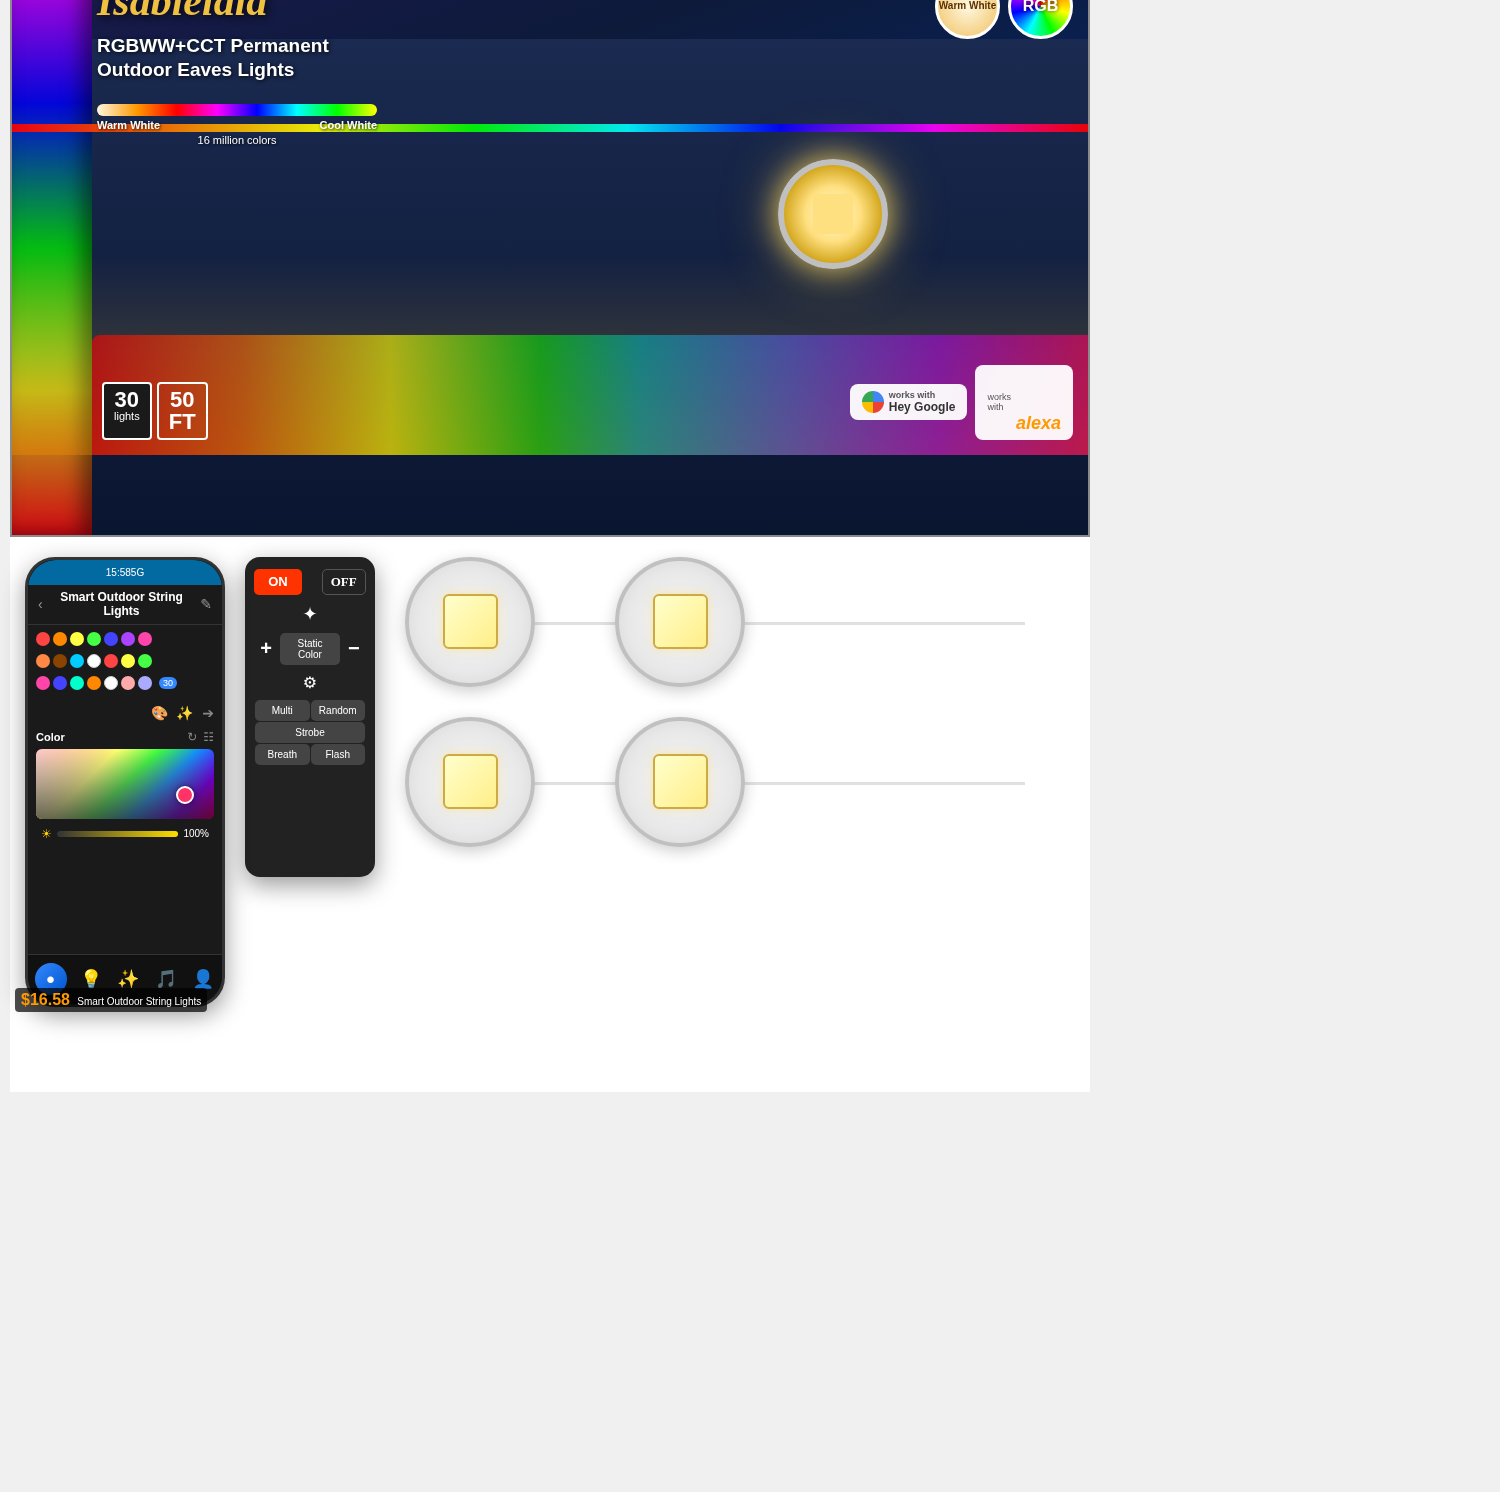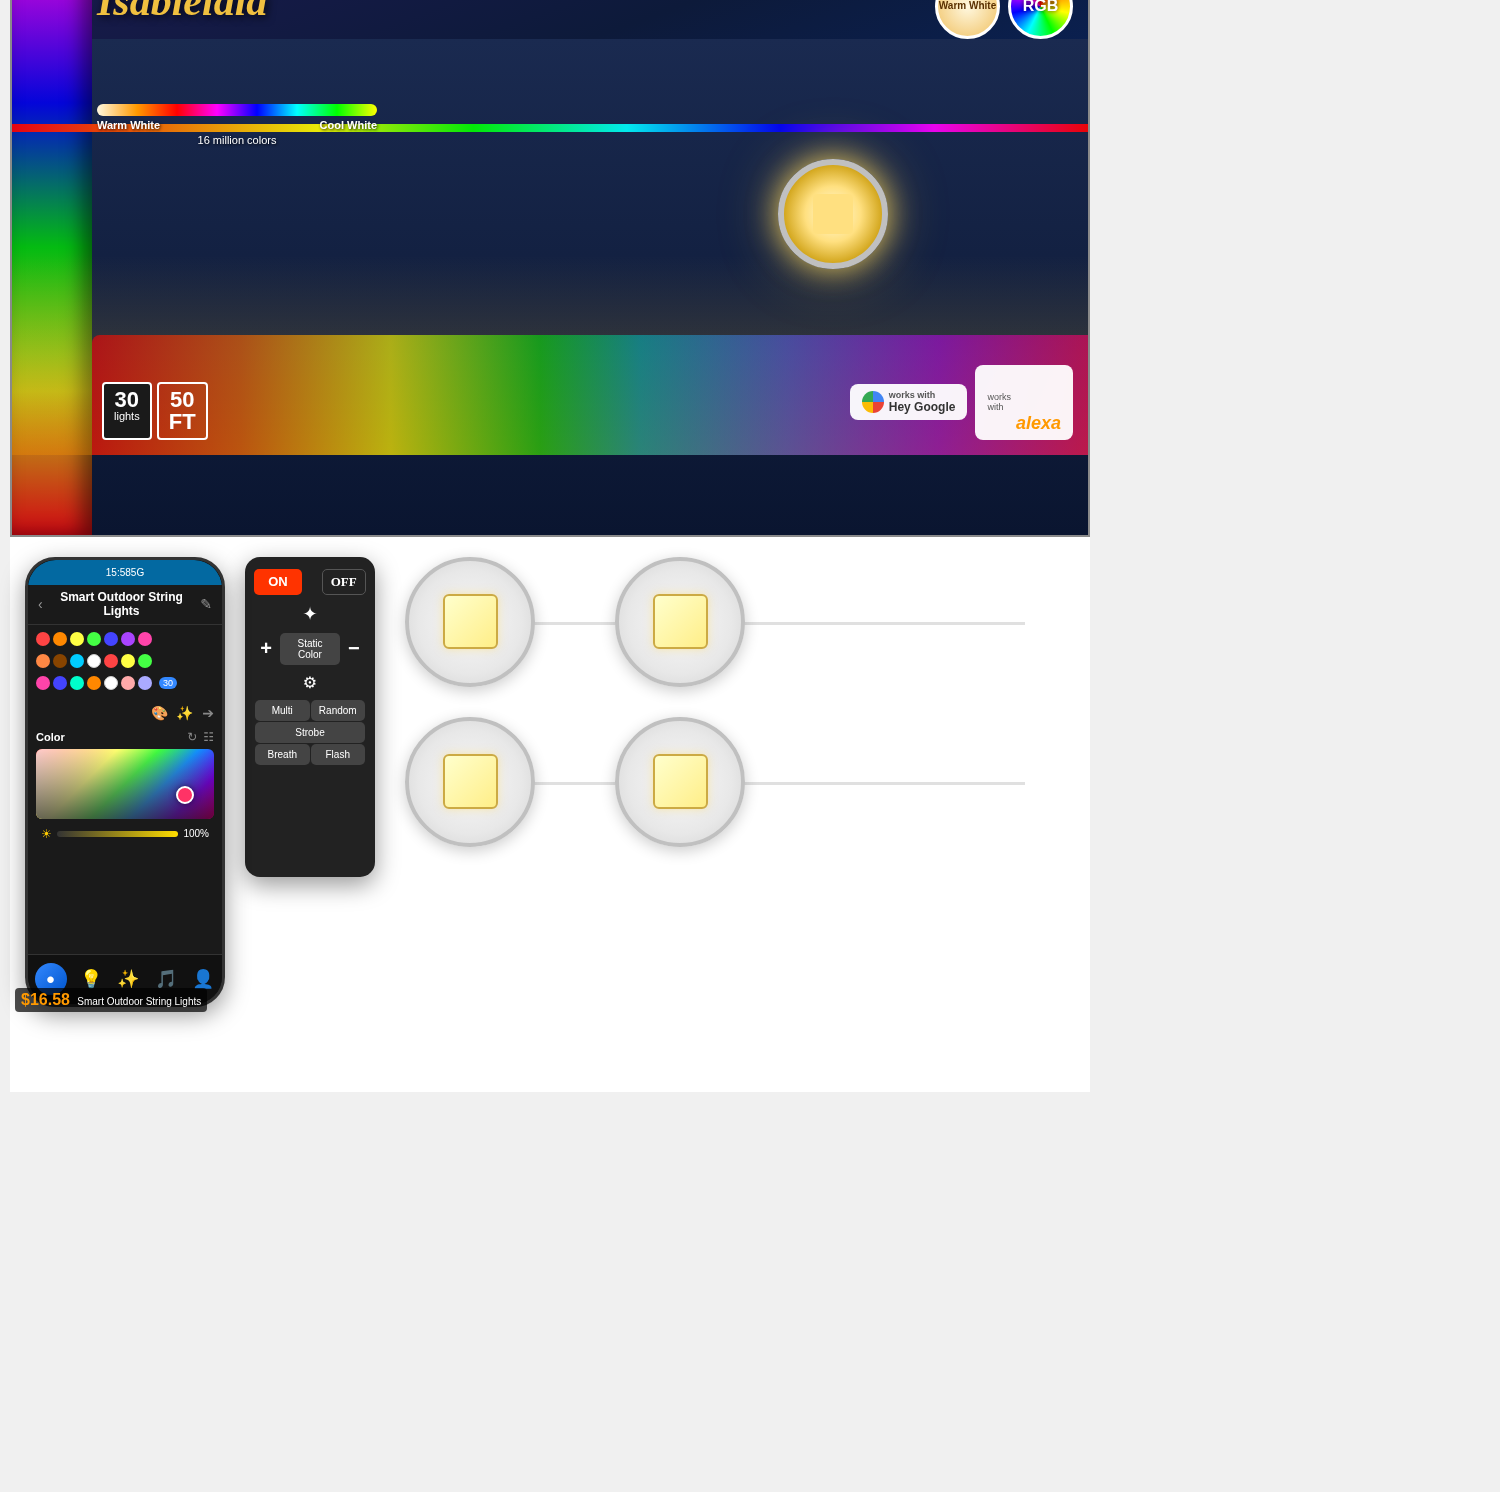--- a/index.html
+++ b/index.html
@@ -722,20 +722,23 @@
 <body>
 
 <div class="product-container">
 
   <div class="product-box">
 
     <div class="left-deco"></div>
 
     <div class="brand-name">Isablelala</div>
 
+    <div class="product-title-box">
+      <div class="title-text">RGBWW+CCT Permanent<br>Outdoor Eaves Lights</div>
+    </div>
 
     <div class="color-bar-section">
       <div class="color-bar"></div>
       <div class="color-labels">
         <span class="color-label">Warm White</span>
         <span class="color-label">Cool White</span>
       </div>
       <div class="million-colors">16 million colors</div>
     </div>
 

